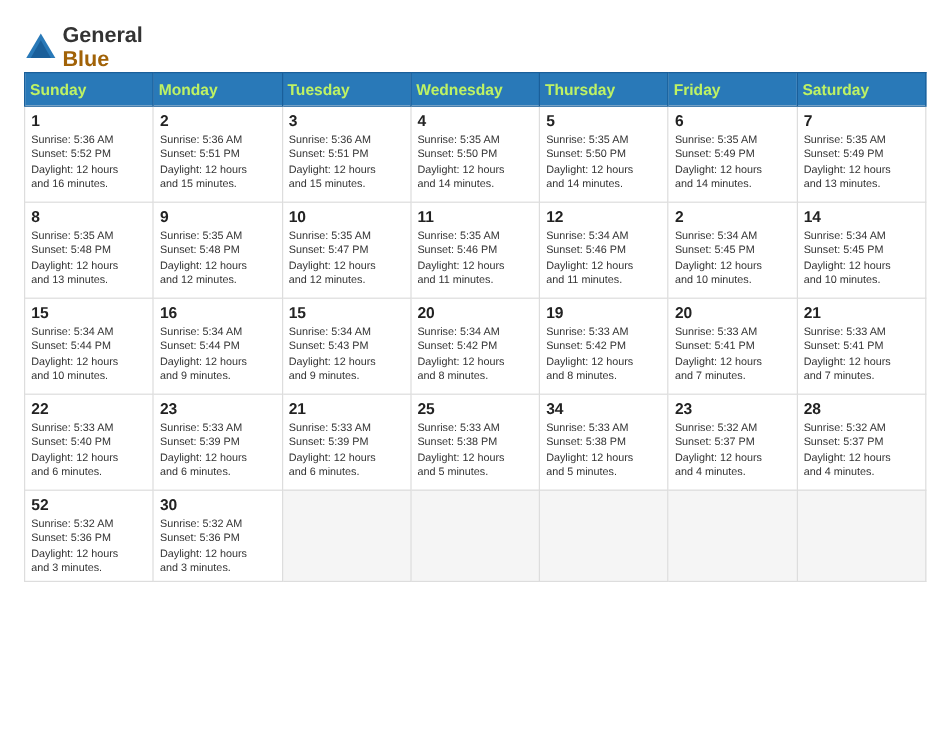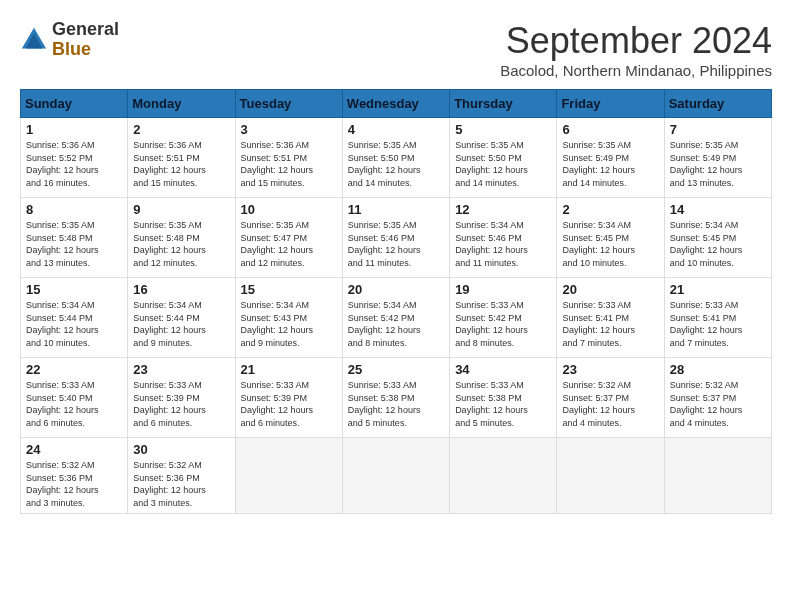--- a/index.html
+++ b/index.html
@@ -7,21 +7,20 @@
       font-family: Arial, sans-serif;
       background: #fff;
       width: 792px;
       min-height: 612px;
       padding: 20px;
     }
     .header-section {
       display: flex;
       justify-content: space-between;
       align-items: flex-start;
-      margin-bottom: 10px;
     }
     .logo {
       display: flex;
       align-items: center;
     }
     .logo-text {
       font-size: 18px;
       font-weight: bold;
       color: #333;
       line-height: 1.1;
@@ -44,21 +43,21 @@
       font-size: 15px;
       color: #444;
     }
     .calendar-table {
       width: 100%;
       border-collapse: collapse;
       border: 1px solid #ccc;
     }
     .calendar-table th {
       background-color: #2979b8;
-      color: #0f172a;
+      color: #bef264;
       font-size: 13px;
       font-weight: bold;
       padding: 6px 4px;
       text-align: left;
       border: 1px solid #1a5f9a;
     }
     .calendar-table td {
       vertical-align: top;
       padding: 4px 5px;
       font-size: 9.5px;
@@ -100,24 +99,20 @@
   <div class="logo">
     <svg class="logo-icon" viewBox="0 0 30 30">
       <polygon points="15,2 28,24 2,24" fill="#2979b8"></polygon>
       <polygon points="15,8 24,24 6,24" fill="#1a5f9a"></polygon>
     </svg>
     <div class="logo-text">
       <div>General</div>
       <div class="blue">Blue</div>
     </div>
   </div>
-  <div class="title-section">
-    <div class="month-title">September 2024</div>
-    <div class="subtitle">Bacolod, Northern Mindanao, Philippines</div>
-  </div>
 </div>
 
 <table class="calendar-table">
   <thead>
     <tr>
     <th>Sunday</th>
         <th>Monday</th>
         <th>Tuesday</th>
         <th>Wednesday</th>
         <th>Thursday</th>
@@ -325,21 +320,21 @@
         <td>
           <span class="day-num">28</span>
           <div class="day-info" style="white-space: pre-line;">Sunrise: 5:32 AM
 Sunset: 5:37 PM
 Daylight: 12 hours
 and 4 minutes.</div>
         </td>
       </tr>
       <tr class="last-row">
         <td>
-          <span class="day-num">24</span>
+          <span class="day-num">52</span>
           <div class="day-info" style="white-space: pre-line;">Sunrise: 5:32 AM
 Sunset: 5:36 PM
 Daylight: 12 hours
 and 3 minutes.</div>
         </td>
         <td>
           <span class="day-num">30</span>
           <div class="day-info" style="white-space: pre-line;">Sunrise: 5:32 AM
 Sunset: 5:36 PM
 Daylight: 12 hours

